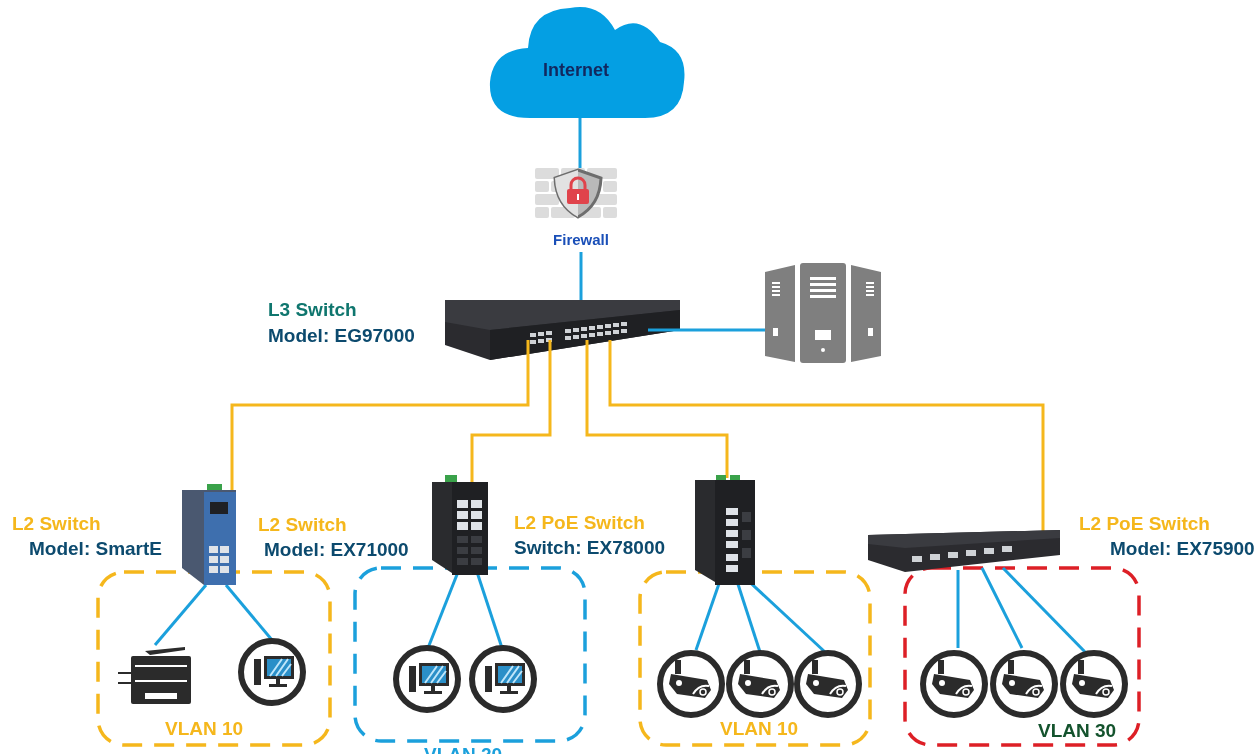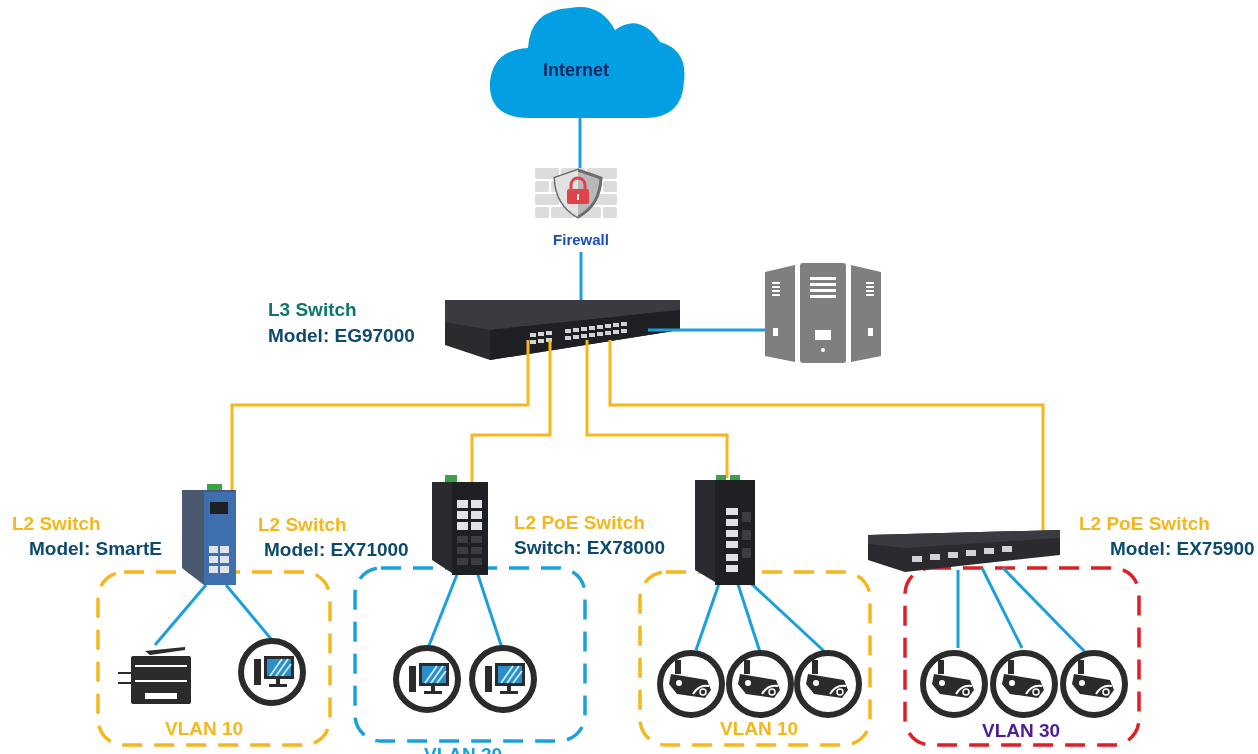--- a/index.html
+++ b/index.html
@@ -252,13 +252,13 @@
 
 <div class="lbl lbl-type" style="left:514px;top:513px;color:#f5b71c;">L2 PoE Switch</div>
 <div class="lbl lbl-model" style="left:514px;top:538px;">Switch:  EX78000</div>
 
 <div class="lbl lbl-type" style="left:1079px;top:514px;color:#f5b71c;">L2 PoE Switch</div>
 <div class="lbl lbl-model" style="left:1079px;top:539px;margin-left:31px;">Model:  EX75900</div>
 
 <div class="vlan" style="left:165px;top:718px;color:#f5b71c;">VLAN  10</div>
 <div class="vlan" style="left:424px;top:744px;color:#1ba0dc;">VLAN  20</div>
 <div class="vlan" style="left:720px;top:718px;color:#f5b71c;">VLAN  10</div>
-<div class="vlan" style="left:982px;top:720px;color:#4c1d95;">VLAN  30</div>
+<div class="vlan" style="left:1038px;top:720px;color:#14532d;">VLAN  30</div>
 
 </body></html>

